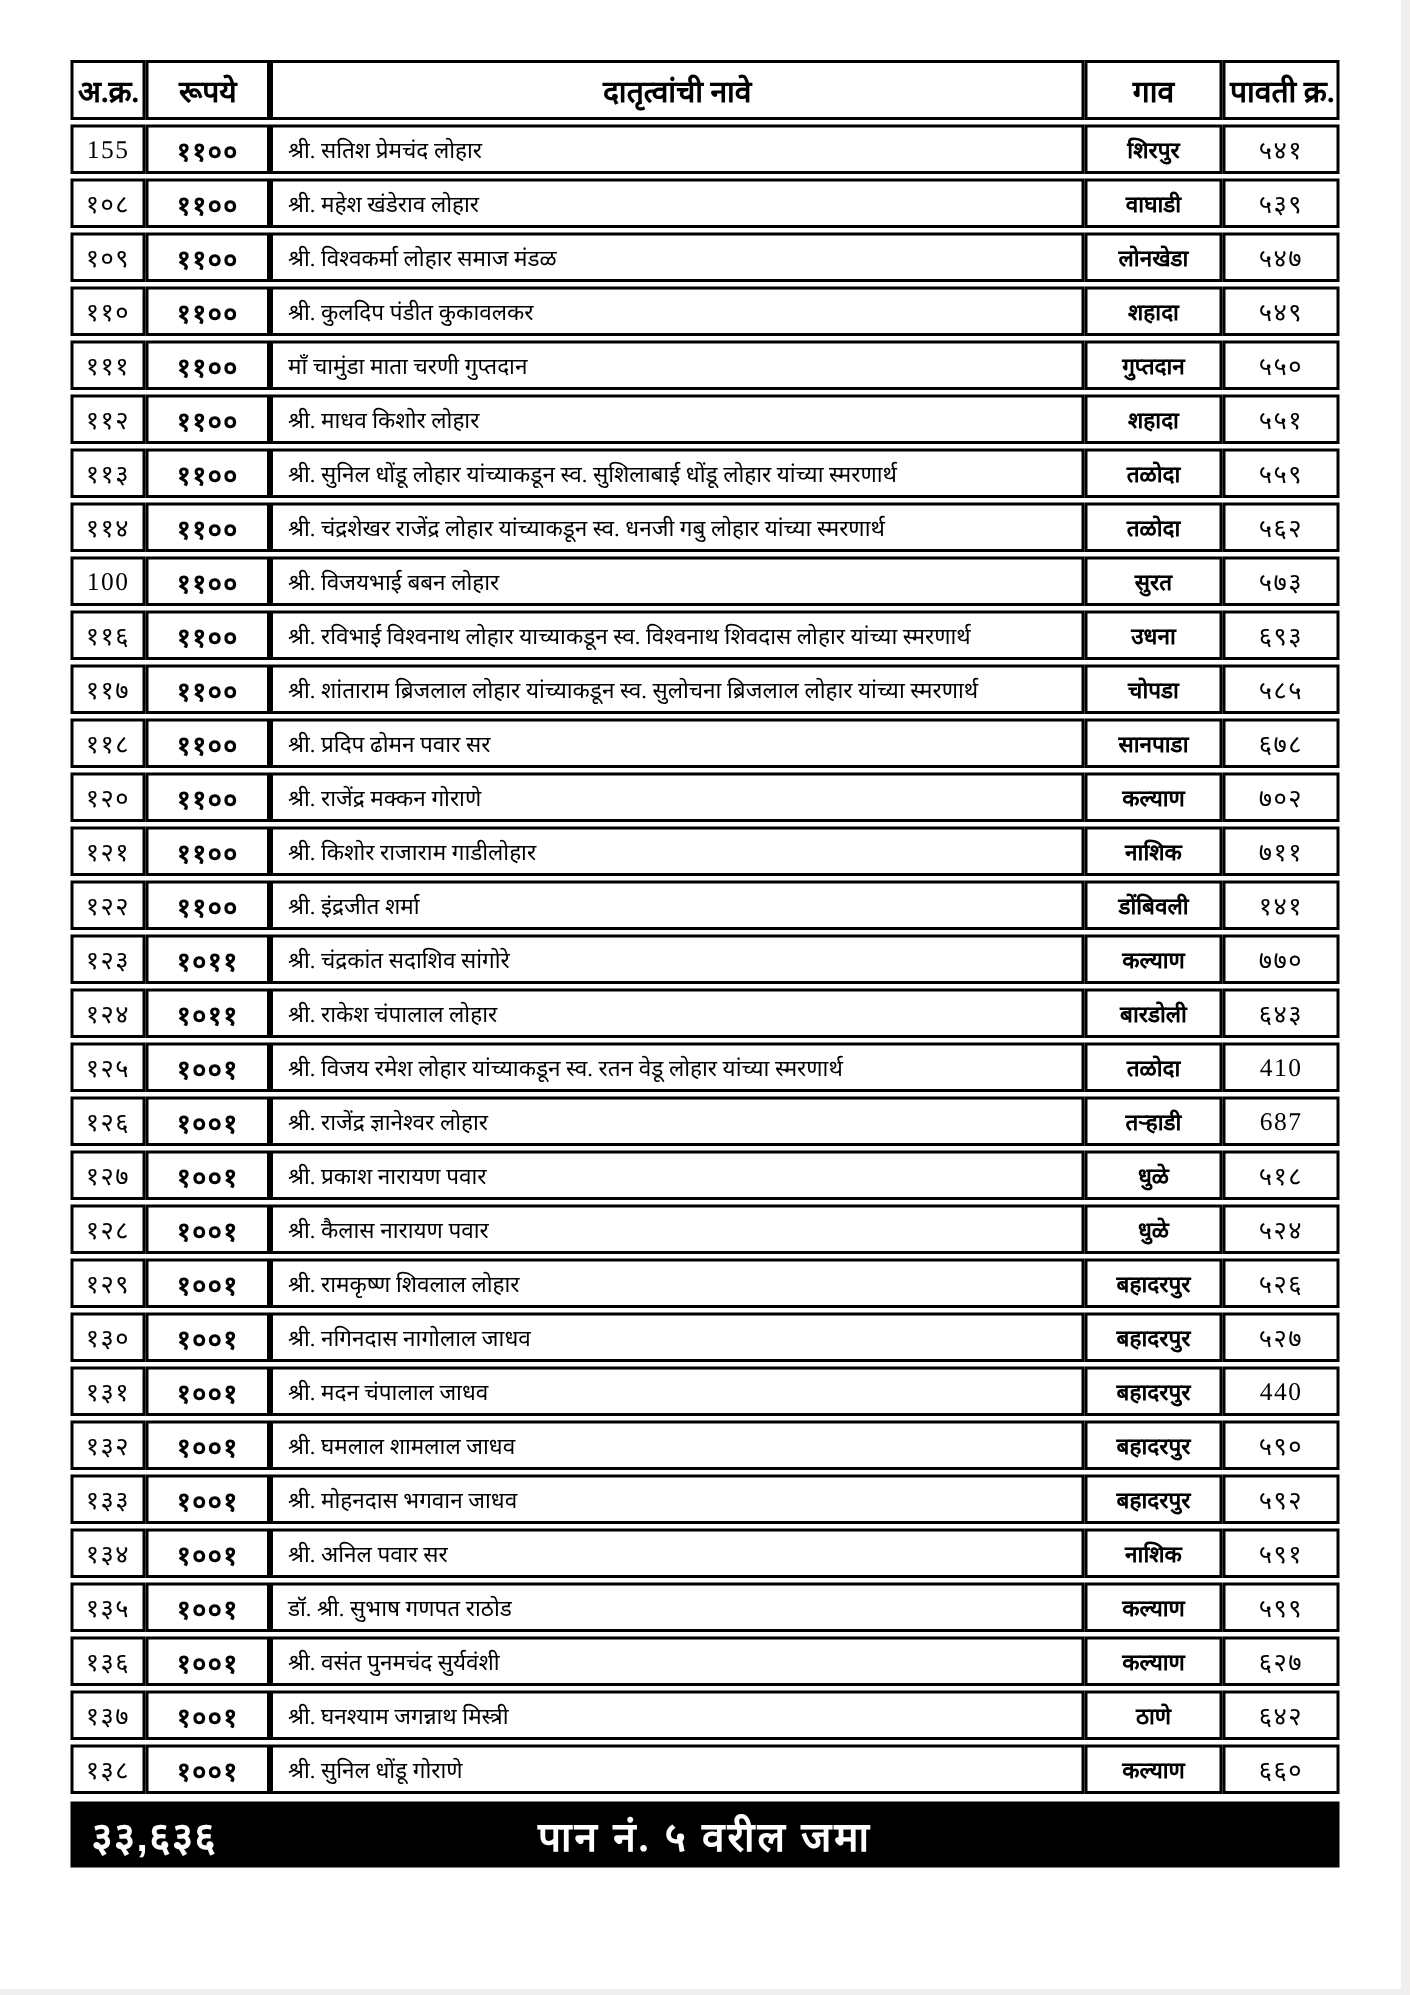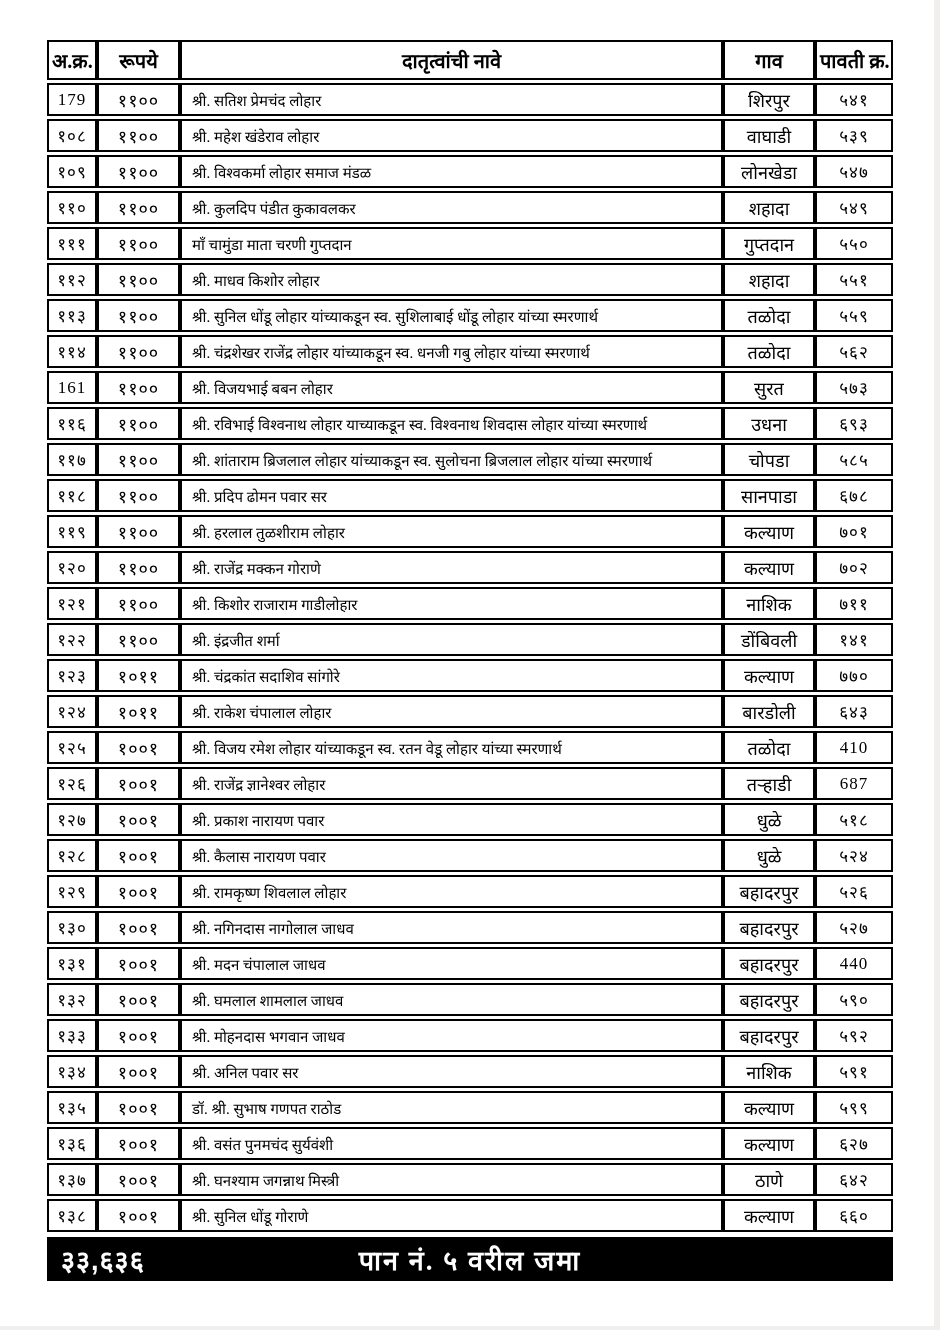--- a/index.html
+++ b/index.html
@@ -57,30 +57,30 @@
     font-size: 17px;
     padding: 2px 4px;
     text-align: center;
   }
   td.col-sr {
     font-size: 17px;
     letter-spacing: 1px;
   }
   td.col-amount {
     font-family: "Liberation Sans", "DejaVu Sans", sans-serif;
-    font-weight: 400;
+    font-weight: 700;
     font-size: 18px;
     letter-spacing: 1px;
   }
   td.col-name {
     text-align: left;
     padding-left: 10px;
     font-size: 15px;
   }
-  td.col-village { font-size: 18px; }
+  td.col-village { font-size: 15px; font-weight: bold; }
   td.col-receipt { font-size: 17px; letter-spacing: 1px; }
 
   .footer-bar {
     margin-top: 2px;
     width: 846px;
     height: 44px;
     background: var(--footer-bg, #000);
     color: var(--footer-text, #fff);
     position: relative;
     display: flex;
@@ -121,21 +121,21 @@
         <tr>
           <th class="col-sr">अ.क्र.</th>
           <th class="col-amount">रूपये</th>
           <th class="col-name">दातृत्वांची नावे</th>
           <th class="col-village">गाव</th>
           <th class="col-receipt">पावती क्र.</th>
         </tr>
       </thead>
       <tbody>
           <tr>
-            <td class="col-sr">179</td>
+            <td class="col-sr">155</td>
             <td class="col-amount">११००</td>
             <td class="col-name">श्री. सतिश प्रेमचंद लोहार</td>
             <td class="col-village">शिरपुर</td>
             <td class="col-receipt">५४१</td>
           </tr>
           <tr>
             <td class="col-sr">१०८</td>
             <td class="col-amount">११००</td>
             <td class="col-name">श्री. महेश खंडेराव लोहार</td>
             <td class="col-village">वाघाडी</td>
@@ -177,21 +177,21 @@
             <td class="col-receipt">५५९</td>
           </tr>
           <tr>
             <td class="col-sr">११४</td>
             <td class="col-amount">११००</td>
             <td class="col-name">श्री. चंद्रशेखर राजेंद्र लोहार यांच्याकडून स्व. धनजी गबु लोहार यांच्या स्मरणार्थ</td>
             <td class="col-village">तळोदा</td>
             <td class="col-receipt">५६२</td>
           </tr>
           <tr>
-            <td class="col-sr">161</td>
+            <td class="col-sr">100</td>
             <td class="col-amount">११००</td>
             <td class="col-name">श्री. विजयभाई बबन लोहार</td>
             <td class="col-village">सुरत</td>
             <td class="col-receipt">५७३</td>
           </tr>
           <tr>
             <td class="col-sr">११६</td>
             <td class="col-amount">११००</td>
             <td class="col-name">श्री. रविभाई विश्वनाथ लोहार याच्याकडून स्व. विश्वनाथ शिवदास लोहार यांच्या स्मरणार्थ</td>
             <td class="col-village">उधना</td>
@@ -203,27 +203,20 @@
             <td class="col-name">श्री. शांताराम ब्रिजलाल लोहार यांच्याकडून स्व. सुलोचना ब्रिजलाल लोहार यांच्या स्मरणार्थ</td>
             <td class="col-village">चोपडा</td>
             <td class="col-receipt">५८५</td>
           </tr>
           <tr>
             <td class="col-sr">११८</td>
             <td class="col-amount">११००</td>
             <td class="col-name">श्री. प्रदिप ढोमन पवार सर</td>
             <td class="col-village">सानपाडा</td>
             <td class="col-receipt">६७८</td>
-          </tr>
-          <tr>
-            <td class="col-sr">११९</td>
-            <td class="col-amount">११००</td>
-            <td class="col-name">श्री. हरलाल तुळशीराम लोहार</td>
-            <td class="col-village">कल्याण</td>
-            <td class="col-receipt">७०१</td>
           </tr>
           <tr>
             <td class="col-sr">१२०</td>
             <td class="col-amount">११००</td>
             <td class="col-name">श्री. राजेंद्र मक्कन गोराणे</td>
             <td class="col-village">कल्याण</td>
             <td class="col-receipt">७०२</td>
           </tr>
           <tr>
             <td class="col-sr">१२१</td>

